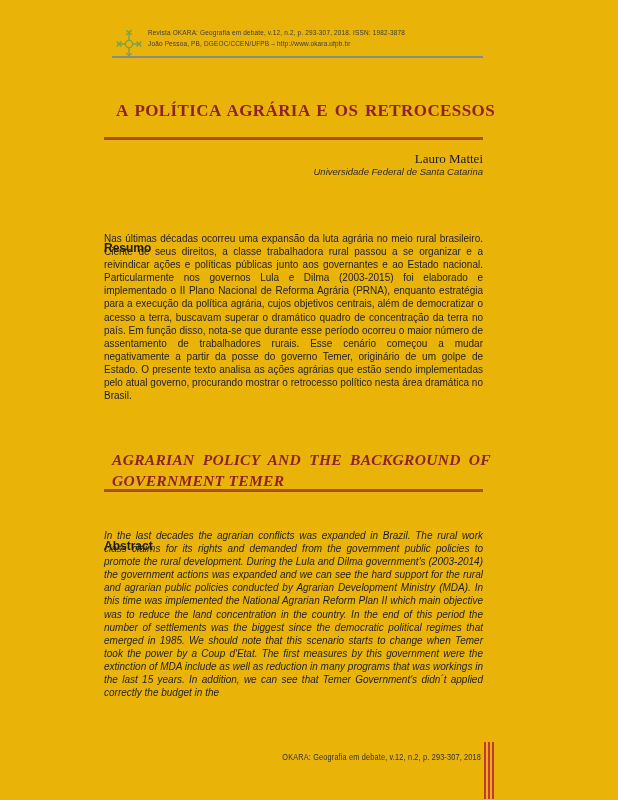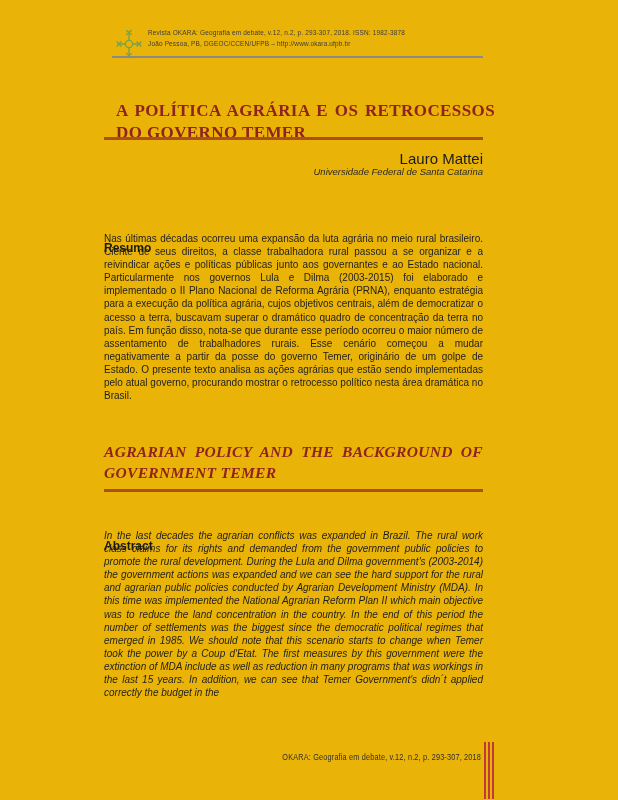--- a/index.html
+++ b/index.html
@@ -31,21 +31,21 @@
     font-family:"Liberation Serif", serif;font-weight:bold;font-style:italic;
     font-size:15.5px;line-height:21px;letter-spacing:0.3px;
   }
   .jline{display:block;text-align:justify;text-align-last:justify;}
   .jline-last{display:block;text-align:left;}
   .title-rule{position:absolute;left:104px;width:379px;height:2.5px;}
   .rule-pt{top:137px;}
   .rule-en{top:489px;}
   
   .author{position:absolute;right:135px;top:152px;text-align:right;}
-  .author-name{font-size:15px;line-height:14px;color:#1a1a1a;}
+  .author-name{font-size:13px;line-height:14px;color:#1a1a1a;font-family:Liberation Serif, serif;}
   .author-affil{font-size:9.5px;line-height:12px;font-style:italic;color:#2a2a2a;margin-left:17px;}
   
   .sec-heading{position:absolute;left:104px;font-size:12px;font-weight:bold;margin-top:36px;}
   .h-resumo{top:205px;}
   .h-abstract{top:503px;}
   .para{
     position:absolute;left:104px;width:379px;
     font-size:10px;line-height:13.1px;
     text-align:justify;color:#1f1f1f;margin-top:12px;
   }
@@ -88,34 +88,33 @@
     </svg>
   </div>
   <div class="hdr-text">
     <div>Revista OKARA: Geografia em debate, v.12, n.2, p. 293-307, 2018. ISSN: 1982-3878</div>
     <div>João Pessoa, PB, DGEOC/CCEN/UFPB – http://www.okara.ufpb.br</div>
   </div>
   <div class="hdr-rule"></div>
 
   <h1 class="title-pt" style="margin:12px;color:#8e2320;">
     <span class="jline">A POLÍTICA AGRÁRIA E OS RETROCESSOS</span>
-    <span class="jline-last">DO GOVERNO TEMER</span>
   </h1>
   <div class="title-rule rule-pt" style="background:#ad4f1d;"></div>
 
   <div class="author">
     <div class="author-name">Lauro Mattei</div>
     <div class="author-affil">Universidade Federal de Santa Catarina</div>
   </div>
 
   <div class="sec-heading h-resumo">Resumo</div>
   <div class="para p-resumo">Nas últimas décadas ocorreu uma expansão da luta agrária no meio rural brasileiro. Ciente de seus direitos, a classe trabalhadora rural passou a se organizar e a reivindicar ações e políticas públicas junto aos governantes e ao Estado nacional. Particularmente nos governos Lula e Dilma (2003-2015) foi elaborado e implementado o II Plano Nacional de Reforma Agrária (PRNA), enquanto estratégia para a execução da política agrária, cujos objetivos centrais, além de democratizar o acesso a terra, buscavam superar o dramático quadro de concentração da terra no país. Em função disso, nota-se que durante esse período ocorreu o maior número de assentamento de trabalhadores rurais. Esse cenário começou a mudar negativamente a partir da posse do governo Temer, originário de um golpe de Estado. O presente texto analisa as ações agrárias que estão sendo implementadas pelo atual governo, procurando mostrar o retrocesso político nesta área dramática no Brasil.</div>
 
 
-  <h2 class="title-en" style="margin:0;color:#8e2320;">
+  <h2 class="title-en" style="margin:8px;color:#8e2320;">
     <span class="jline">AGRARIAN POLICY AND THE BACKGROUND OF</span>
     <span class="jline-last">GOVERNMENT TEMER</span>
   </h2>
   <div class="title-rule rule-en" style="background:#ad4f1d;"></div>
 
   <div class="sec-heading h-abstract">Abstract</div>
   <div class="para p-abstract">In the last decades the agrarian conflicts was expanded in Brazil. The rural work class claims for its rights and demanded from the government public policies to promote the rural development. During the Lula and Dilma government's (2003-2014) the government actions was expanded and we can see the hard support for the rural and agrarian public policies conducted by Agrarian Development Ministry (MDA). In this time was implemented the National Agrarian Reform Plan II which main objective was to reduce the land concentration in the country. In the end of this period the number of settlements was the biggest since the democratic political regimes that emerged in 1985. We should note that this scenario starts to change when Temer took the power by a Coup d'Etat. The first measures by this government were the extinction of MDA include as well as reduction in many programs that was workings in the last 15 years. In addition, we can see that Temer Government's didn´t applied correctly the budget in the</div>
 
   <div class="ftr-text">OKARA: Geografia em debate, v.12, n.2, p. 293-307, 2018</div>
   <div class="ftr-bars">

